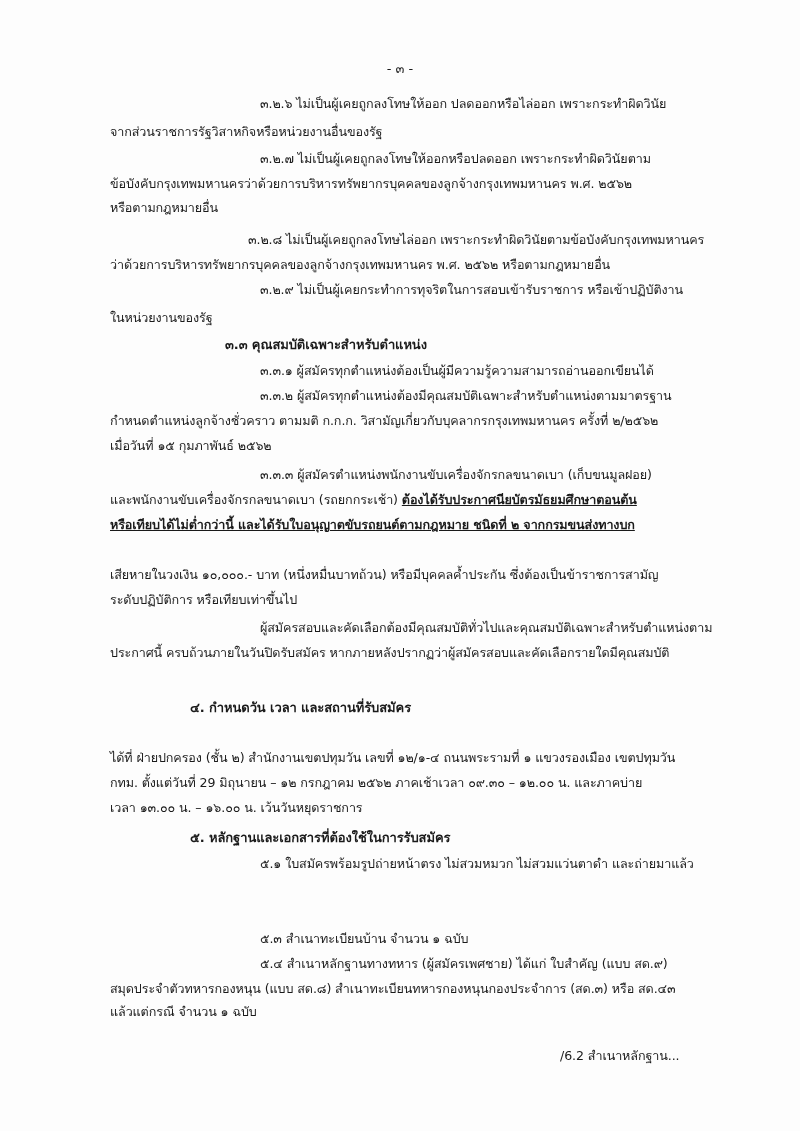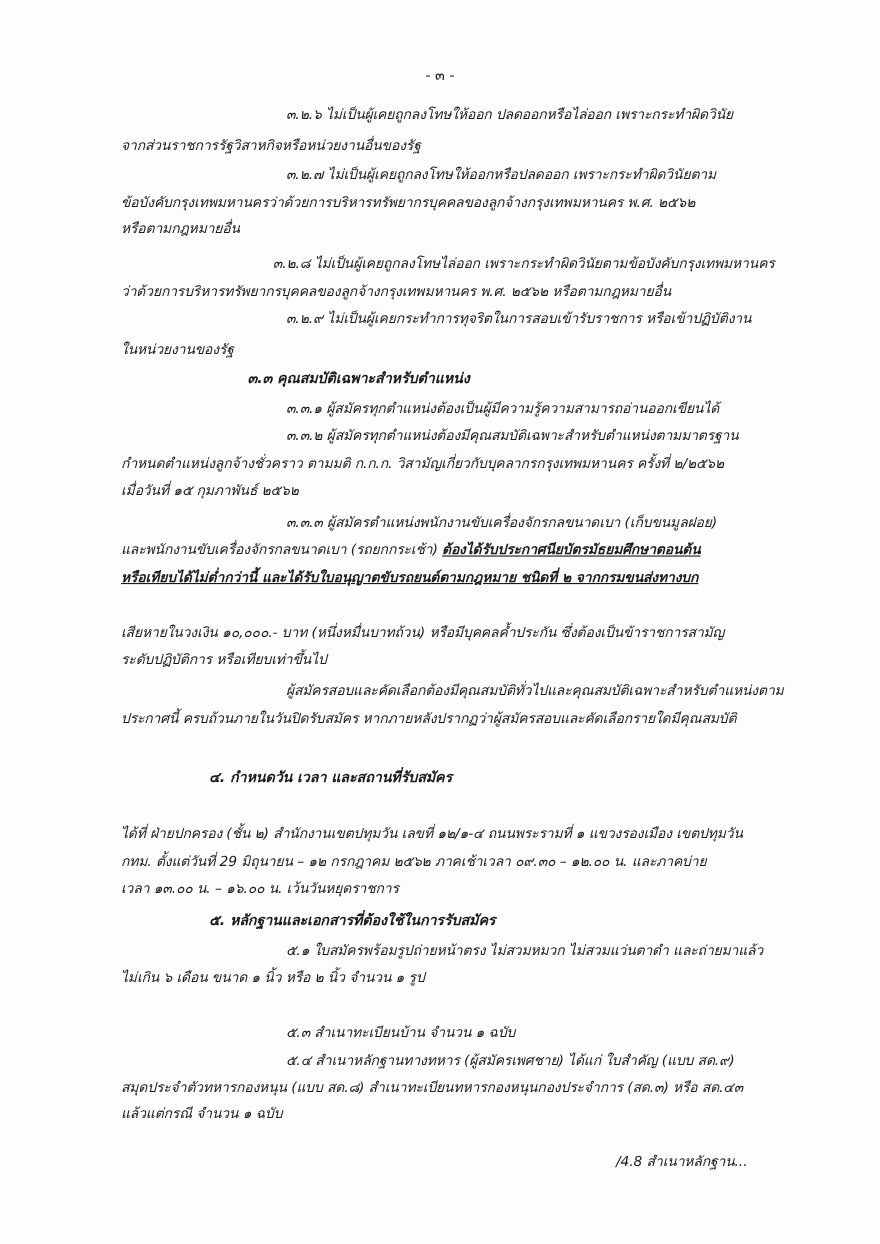--- a/index.html
+++ b/index.html
@@ -1,19 +1,19 @@
 <!DOCTYPE html>
 <html><head>
 <meta charset="utf-8">
 <style>
   html, body { margin: 0; padding: 0; background: #ffffff; }
   body { width: 800px; height: 1131px; position: relative; overflow: hidden;
          font-family: "DejaVu Sans", "Liberation Sans", sans-serif; color: #1a1a1a; }
   .page { position: absolute; left: 0; top: 0; width: 800px; height: 1131px; background: #fdfdfd; }
-  .ln { position: absolute; white-space: nowrap; font-size: 12.6px; line-height: 16px; letter-spacing: -0.1px; font-style: italic; }
+  .ln { position: absolute; white-space: nowrap; font-size: 12.6px; line-height: 16px; letter-spacing: -0.1px; }
   .pno { position: absolute; top: 58px; left: 0; width: 800px; text-align: center; font-size: 13px; }
   .u { text-decoration: underline; font-weight: bold; }
   .hd { font-weight: bold; font-size: 13px; }
 </style>
 </head>
 <body>
 
 <div class="page">
   <div class="pno">- ๓ -</div>
 
@@ -43,20 +43,19 @@
   <div class="ln" style="top:645px;left:110px">ประกาศนี้ ครบถ้วนภายในวันปิดรับสมัคร หากภายหลังปรากฏว่าผู้สมัครสอบและคัดเลือกรายใดมีคุณสมบัติ</div>
   <div class="ln" style="top:620px;left:260px">ผู้สมัครสอบและคัดเลือกต้องมีคุณสมบัติทั่วไปและคุณสมบัติเฉพาะสำหรับตำแหน่งตาม</div>
 
   <div class="ln hd" style="top:700px;left:190px">๔. กำหนดวัน เวลา และสถานที่รับสมัคร</div>
   <div class="ln" style="top:750px;left:110px">ได้ที่ ฝ่ายปกครอง (ชั้น ๒) สำนักงานเขตปทุมวัน เลขที่ ๑๒/๑-๔ ถนนพระรามที่ ๑ แขวงรองเมือง เขตปทุมวัน</div>
   <div class="ln" style="top:775px;left:110px">กทม. ตั้งแต่วันที่ 29 มิถุนายน – ๑๒ กรกฎาคม ๒๕๖๒ ภาคเช้าเวลา ๐๙.๓๐ –  ๑๒.๐๐ น. และภาคบ่าย</div>
   <div class="ln" style="top:800px;left:110px">เวลา ๑๓.๐๐ น. – ๑๖.๐๐ น. เว้นวันหยุดราชการ</div>
 
   <div class="ln hd" style="top:830px;left:190px">๕. หลักฐานและเอกสารที่ต้องใช้ในการรับสมัคร</div>
   <div class="ln" style="top:856px;left:260px">๕.๑  ใบสมัครพร้อมรูปถ่ายหน้าตรง ไม่สวมหมวก ไม่สวมแว่นตาดำ และถ่ายมาแล้ว</div>
-  <div class="ln" style="top:881px;left:110px">ไม่เกิน ๖ เดือน ขนาด ๑ นิ้ว หรือ ๒ นิ้ว จำนวน ๑ รูป</div>
   <div class="ln" style="top:931px;left:260px">๕.๓  สำเนาทะเบียนบ้าน จำนวน ๑ ฉบับ</div>
   <div class="ln" style="top:956px;left:260px">๕.๔ สำเนาหลักฐานทางทหาร (ผู้สมัครเพศชาย) ได้แก่ ใบสำคัญ (แบบ สด.๙)</div>
   <div class="ln" style="top:981px;left:110px">สมุดประจำตัวทหารกองหนุน (แบบ สด.๘) สำเนาทะเบียนทหารกองหนุนกองประจำการ (สด.๓) หรือ สด.๔๓</div>
   <div class="ln" style="top:1004px;left:110px">แล้วแต่กรณี จำนวน ๑ ฉบับ</div>
 
-  <div class="ln" style="top:1048px;left:560px">/4.8 สำเนาหลักฐาน...</div>
+  <div class="ln" style="top:1048px;left:560px">/6.2 สำเนาหลักฐาน...</div>
 </div>
 
 </body></html>

